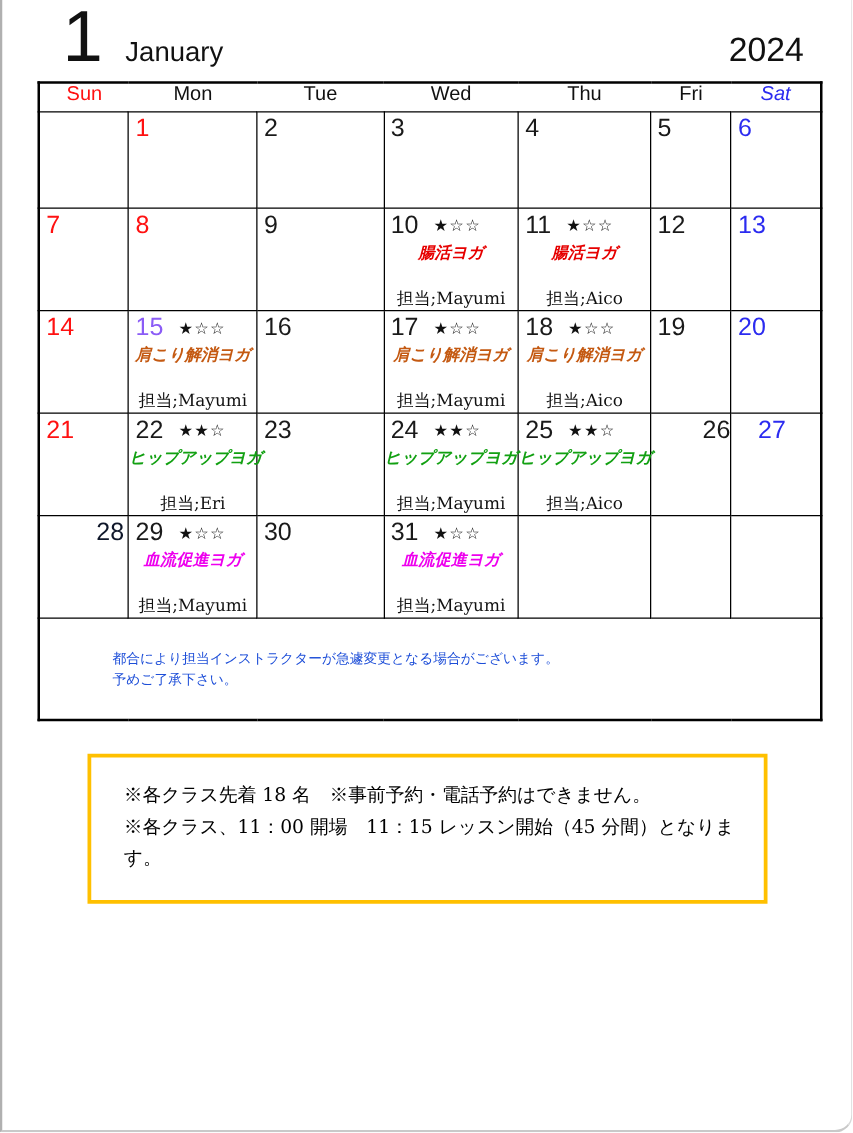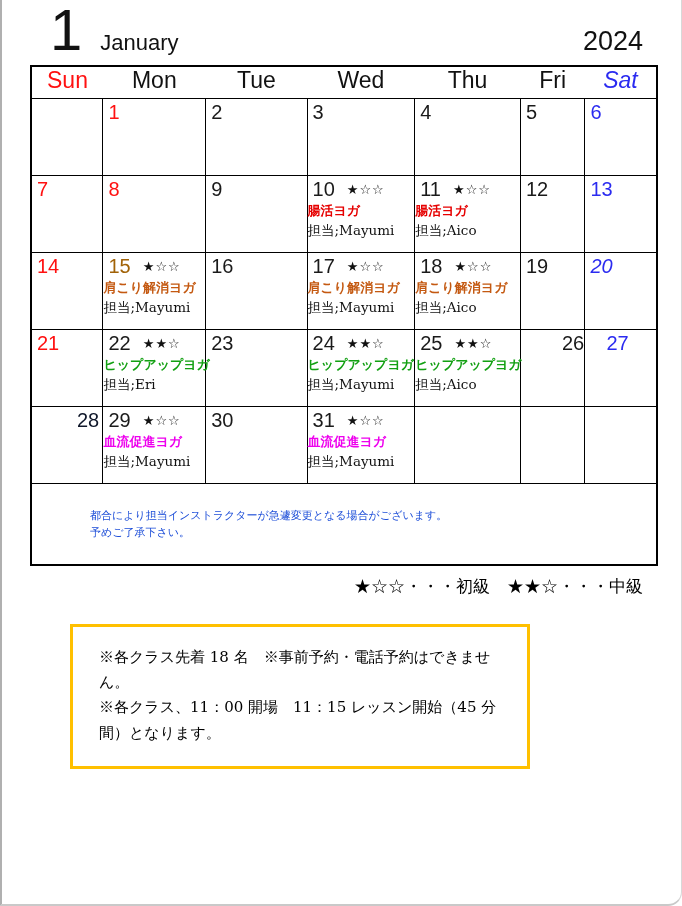--- a/index.html
+++ b/index.html
@@ -18,47 +18,47 @@
   .month-row { display:flex; align-items:baseline; margin:2px 38px 0 48px; }
   .month-num { font-size:58px; line-height:0.95; font-weight:400; }
   .month-name { font-size:22px; margin-left:18px; }
   .year { margin-left:auto; font-size:27px; }
 
   table.calendar {
     border-collapse:collapse; table-layout:fixed;
     width:628px; margin:8px 0 0 28px; border:2px solid #000;
   }
   .calendar th {
-    border:none; font-weight:400; font-size:23px; padding:0 0 4px;
+    border:none; font-weight:400; font-size:16px; padding:0 0 4px;
     text-align:center; font-family:"Liberation Sans",sans-serif;
   }
   .calendar td { border:1px solid #000; vertical-align:top; height:76px; padding:0; }
   .date-line { display:flex; align-items:center; padding:2px 2px 0 5px; }
   .date-num { font-size:20px; line-height:1.15; }
   .stars { font-size:13px; margin-left:12px; letter-spacing:1px; color:#111; white-space:nowrap; }
   .class-name {
-    margin-top:1px; font-weight:700; font-size:13px;
-    font-family:"DejaVu Serif","Liberation Serif",serif; white-space:nowrap;
+    text-align:center; margin-top:1px; font-weight:700; font-size:13px;
+    font-family:"DejaVu Serif","Liberation Serif",serif; white-space:nowrap;font-style:italic;
   }
   .staff {
-    margin-top:2px; font-size:13.5px; color:#111;
+    text-align:center; margin-top:19px; font-size:13.5px; color:#111;
     font-family:"DejaVu Serif","Liberation Serif",serif;
   }
   .notice-cell {
     height:52px; vertical-align:middle !important;
     padding:2px 8px 2px 58px !important;
     font-family:"DejaVu Serif","Liberation Serif",serif;
     font-size:11px; line-height:1.55; color:#1d4ed8;
   }
   .legend {
     text-align:right; margin:9px 38px 0 0; font-size:17px; color:#000;
     font-family:"DejaVu Serif","Liberation Serif",serif;
   }
   .info-box {
-    box-sizing:border-box; width:460px; margin:26px 0 0 68px;
+    box-sizing:border-box; width:544px; margin:26px 0 0 68px;
     border:3px solid #ffc000; padding:18px 12px 20px 26px;
     font-family:"DejaVu Serif","Liberation Serif",serif;
     font-size:15px; line-height:1.68; color:#000;
   }
   .info-box p { margin:0; }
   .info-box p.indent { padding-left:22px; }
 </style>
 </head>
 <body>
 
@@ -170,21 +170,21 @@
           </td>
         </tr>
         <tr>
           <td>
             <div class="date-line">
               <span class="date-num" style="color: rgb(255, 17, 17);">14</span>
             </div>
           </td>
           <td>
             <div class="date-line">
-              <span class="date-num" style="color: #a16207;">15</span>
+              <span class="date-num" style="color: #8b5cf6;">15</span>
               <span class="stars">★☆☆</span>
             </div>
             <div class="class-name" style="color: rgb(196, 89, 17);">肩こり解消ヨガ</div>
             <div class="staff">担当;Mayumi</div>
           </td>
           <td>
             <div class="date-line">
               <span class="date-num" style="color: rgb(26, 26, 26);">16</span>
             </div>
           </td>
@@ -204,21 +204,21 @@
             <div class="class-name" style="color: rgb(196, 89, 17);">肩こり解消ヨガ</div>
             <div class="staff">担当;Aico</div>
           </td>
           <td>
             <div class="date-line">
               <span class="date-num" style="color: rgb(26, 26, 26);">19</span>
             </div>
           </td>
           <td>
             <div class="date-line">
-              <span class="date-num" style="color: rgb(43, 43, 240); font-style: italic;">20</span>
+              <span class="date-num" style="color: rgb(43, 43, 240);">20</span>
             </div>
           </td>
         </tr>
         <tr>
           <td>
             <div class="date-line">
               <span class="date-num" style="color: rgb(255, 17, 17);">21</span>
             </div>
           </td>
           <td>
@@ -294,20 +294,19 @@
         </tr>
         <tr>
           <td colspan="7" class="notice-cell">
             <div>都合により担当インストラクターが急遽変更となる場合がございます。</div>
             <div>予めご了承下さい。</div>
           </td>
         </tr>
       </tbody>
   </table>
 
-  <div class="legend">★☆☆・・・初級　★★☆・・・中級</div>
 
   <div class="info-box">
     <p>※各クラス先着 18 名　※事前予約・電話予約はできません。</p>
     <p>※各クラス、11：00 開場　11：15 レッスン開始（45 分間）となります。</p>
   </div>
 
 </div>
 
 </body></html>

